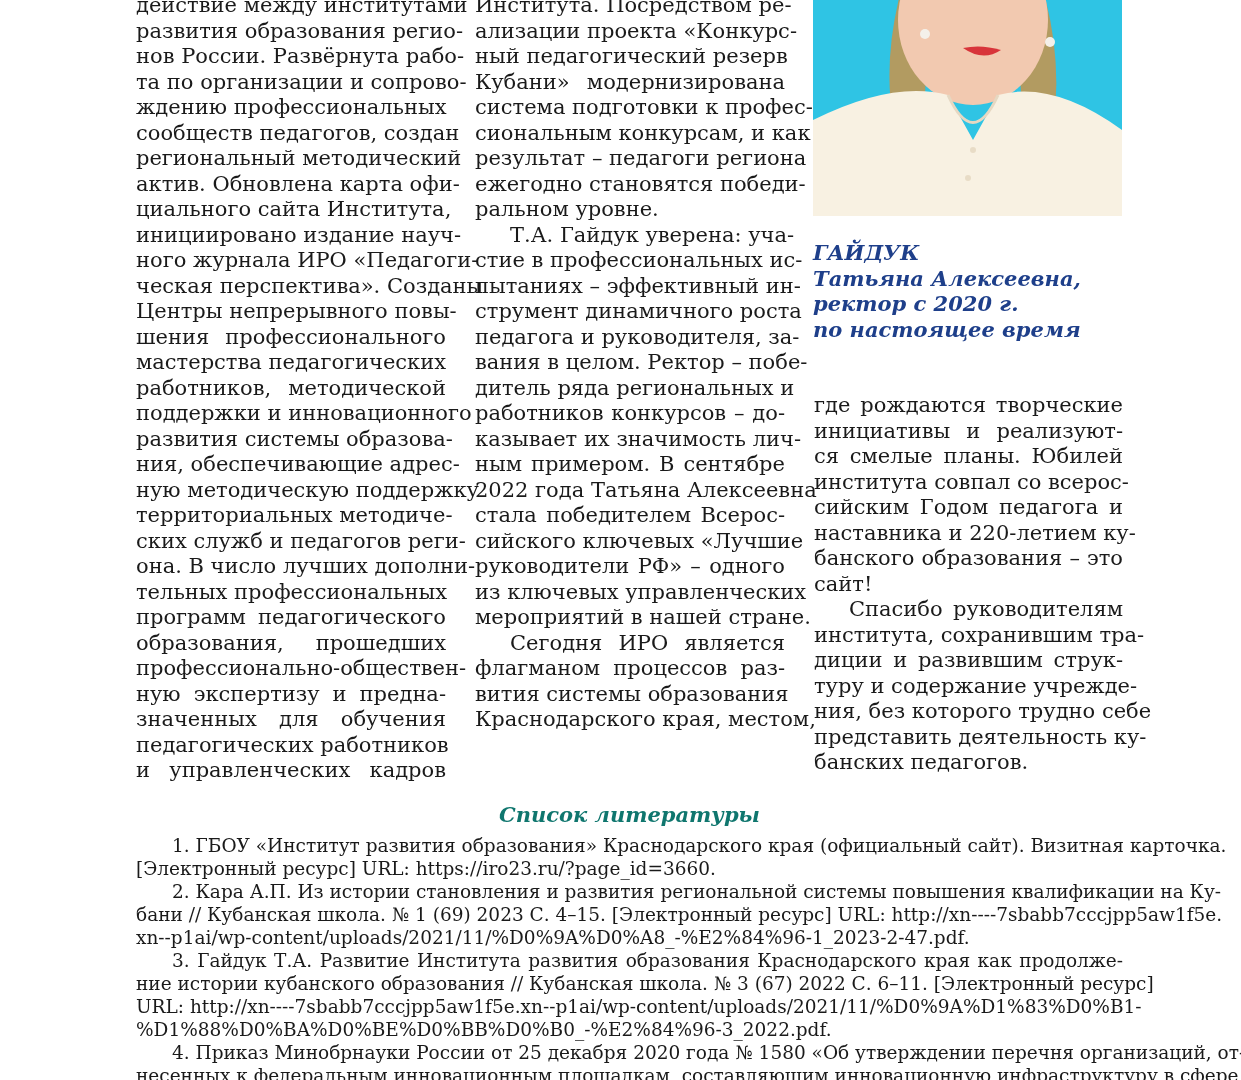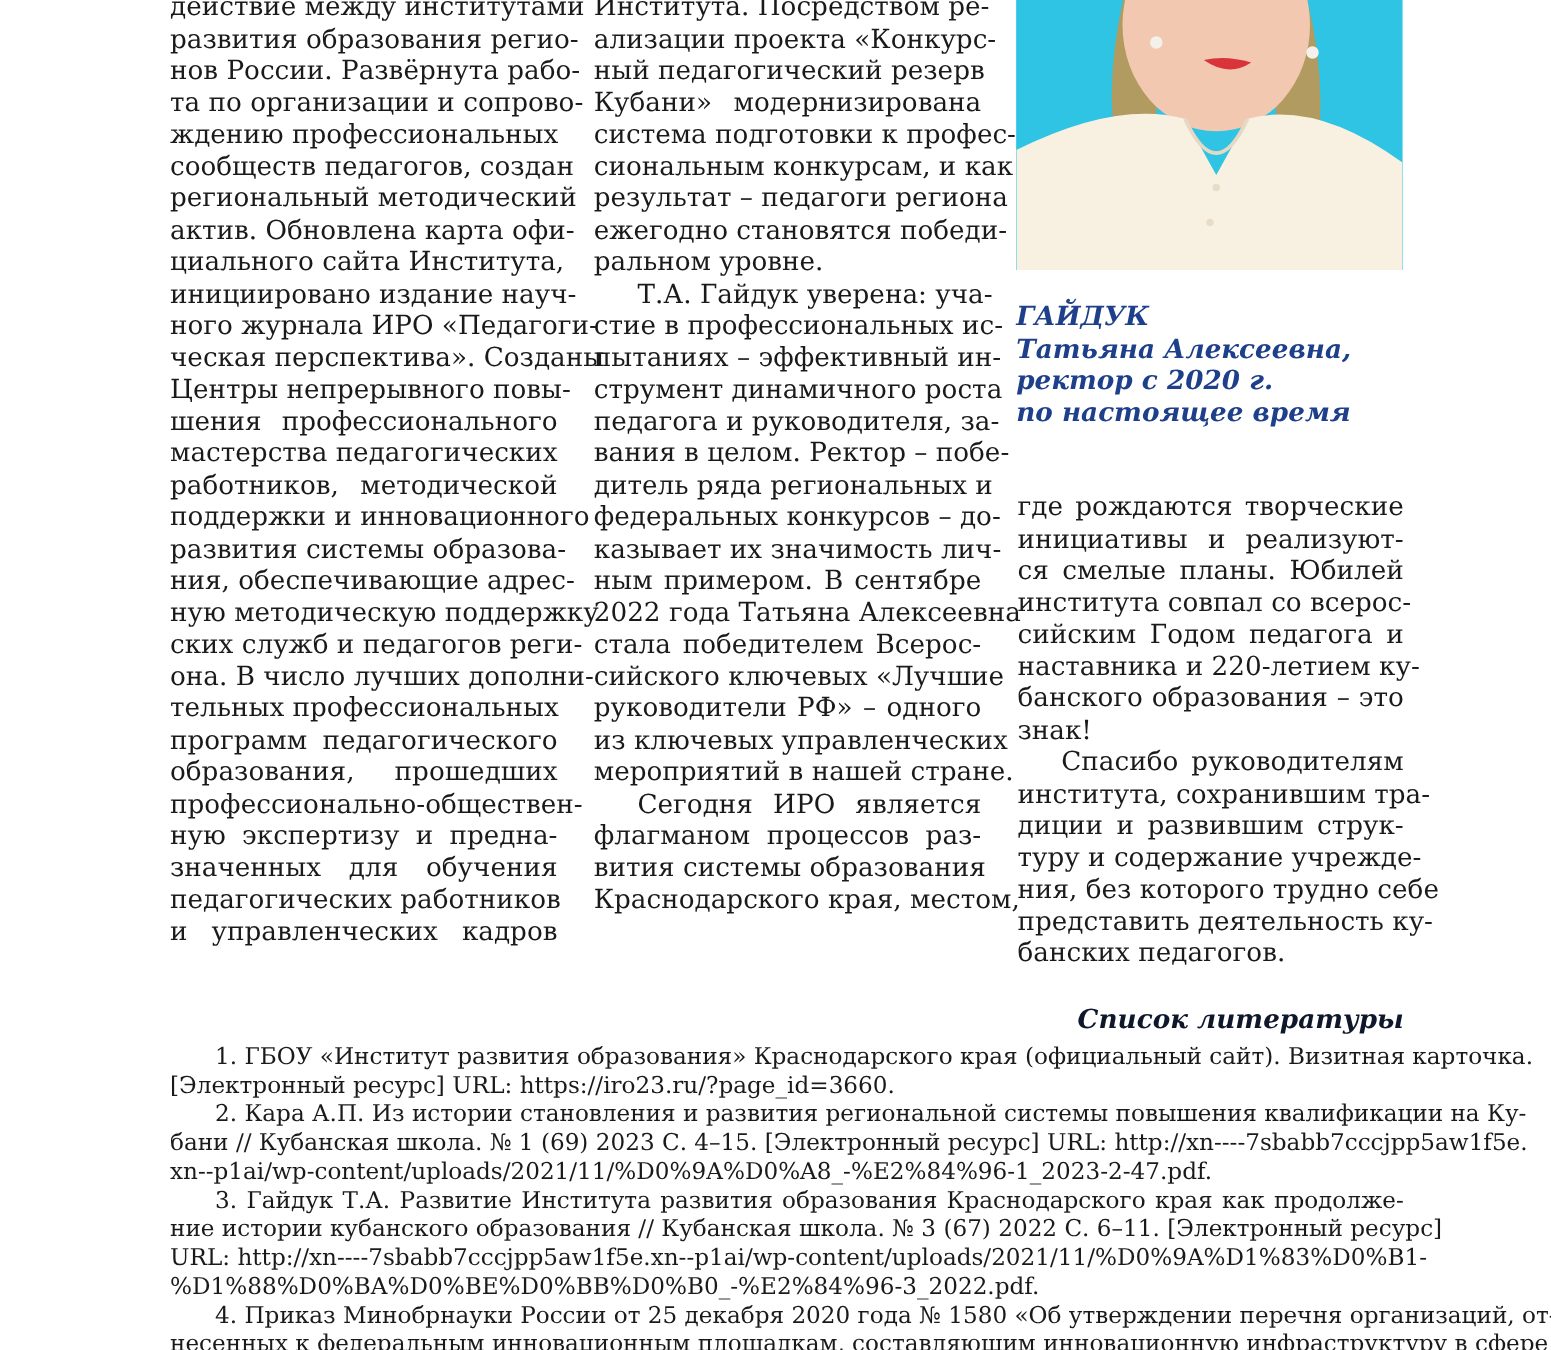--- a/index.html
+++ b/index.html
@@ -10,22 +10,22 @@
     .col .ln.last { text-align-last: left; }
     .col .ln.indent { padding-left: 35px; }
     #col1 { left: 136px; top: -7px; width: 310px; }
     #col2 { left: 475px; top: -7px; width: 310px; }
     #col3 { left: 814px; top: 393px; width: 309px; }
     .photo { position: absolute; left: 813px; top: 0; width: 309px; height: 216px; overflow: hidden;
              background: #2fc4e4; }
     .caption { position: absolute; left: 813px; top: 240px; width: 309px; 
                color: #1e3f8a; font-style: italic; font-weight: bold; font-size: 21px; line-height: 25.5px; }
     .caption div { display: block; }
-    .refs-title { position: absolute; left: 136px; top: 802px; width: 987px; text-align: right;
-                  color: #0f172a; font-style: italic; font-weight: bold; font-size: 21px; }
+    .refs-title { position: absolute; left: 136px; top: 802px; width: 987px; text-align: center;
+                  color: #0f766e; font-style: italic; font-weight: bold; font-size: 21px; }
     .refs { position: absolute; left: 136px; top: 834px; width: 987px; font-size: 18.5px; line-height: 23px; }
     .refs .ln { display: block; white-space: nowrap; text-align: justify; text-align-last: justify; }
     .refs .ln.last { text-align-last: left; }
     .refs .ln.indent { padding-left: 36px; }
   </style>
 </head>
 <body>
 
 <div id="col1" class="col">
   <span class="ln">действие между институтами</span>
@@ -41,20 +41,21 @@
   <span class="ln">ного журнала ИРО «Педагоги-</span>
   <span class="ln">ческая перспектива». Созданы</span>
   <span class="ln">Центры непрерывного повы-</span>
   <span class="ln">шения профессионального</span>
   <span class="ln">мастерства педагогических</span>
   <span class="ln">работников, методической</span>
   <span class="ln">поддержки и инновационного</span>
   <span class="ln">развития системы образова-</span>
   <span class="ln">ния, обеспечивающие адрес-</span>
   <span class="ln">ную методическую поддержку</span>
+  <span class="ln">территориальных методиче-</span>
   <span class="ln">ских служб и педагогов реги-</span>
   <span class="ln">она. В число лучших дополни-</span>
   <span class="ln">тельных профессиональных</span>
   <span class="ln">программ педагогического</span>
   <span class="ln">образования, прошедших</span>
   <span class="ln">профессионально-обществен-</span>
   <span class="ln">ную экспертизу и предна-</span>
   <span class="ln">значенных для обучения</span>
   <span class="ln">педагогических работников</span>
   <span class="ln">и управленческих кадров</span>
@@ -70,21 +71,21 @@
   <span class="ln">результат – педагоги региона</span>
   <span class="ln">ежегодно становятся победи-</span>
   <span class="ln last">ральном уровне.</span>
   <span class="ln indent">Т.А. Гайдук уверена: уча-</span>
   <span class="ln">стие в профессиональных ис-</span>
   <span class="ln">пытаниях – эффективный ин-</span>
   <span class="ln">струмент динамичного роста</span>
   <span class="ln">педагога и руководителя, за-</span>
   <span class="ln">вания в целом. Ректор – побе-</span>
   <span class="ln">дитель ряда региональных и</span>
-  <span class="ln">федеральных конкурсов – до-</span>
+  <span class="ln">работников конкурсов – до-</span>
   <span class="ln">казывает их значимость лич-</span>
   <span class="ln">ным примером. В сентябре</span>
   <span class="ln">2022 года Татьяна Алексеевна</span>
   <span class="ln">стала победителем Всерос-</span>
   <span class="ln">сийского ключевых «Лучшие</span>
   <span class="ln">руководители РФ» – одного</span>
   <span class="ln">из ключевых управленческих</span>
   <span class="ln">мероприятий в нашей стране.</span>
   <span class="ln indent">Сегодня ИРО является</span>
   <span class="ln">флагманом процессов раз-</span>
@@ -116,21 +117,21 @@
 </div>
 
 <div id="col3" class="col">
   <span class="ln">где рождаются творческие</span>
   <span class="ln">инициативы и реализуют-</span>
   <span class="ln">ся смелые планы. Юбилей</span>
   <span class="ln">института совпал со всерос-</span>
   <span class="ln">сийским Годом педагога и</span>
   <span class="ln">наставника и 220-летием ку-</span>
   <span class="ln">банского образования – это</span>
-  <span class="ln last">знак!</span>
+  <span class="ln last">сайт!</span>
   <span class="ln indent">Спасибо руководителям</span>
   <span class="ln">института, сохранившим тра-</span>
   <span class="ln">диции и развившим струк-</span>
   <span class="ln">туру и содержание учрежде-</span>
   <span class="ln">ния, без которого трудно себе</span>
   <span class="ln">представить деятельность ку-</span>
   <span class="ln last">банских педагогов.</span>
 </div>
 
 <div class="refs-title">Список литературы</div>

